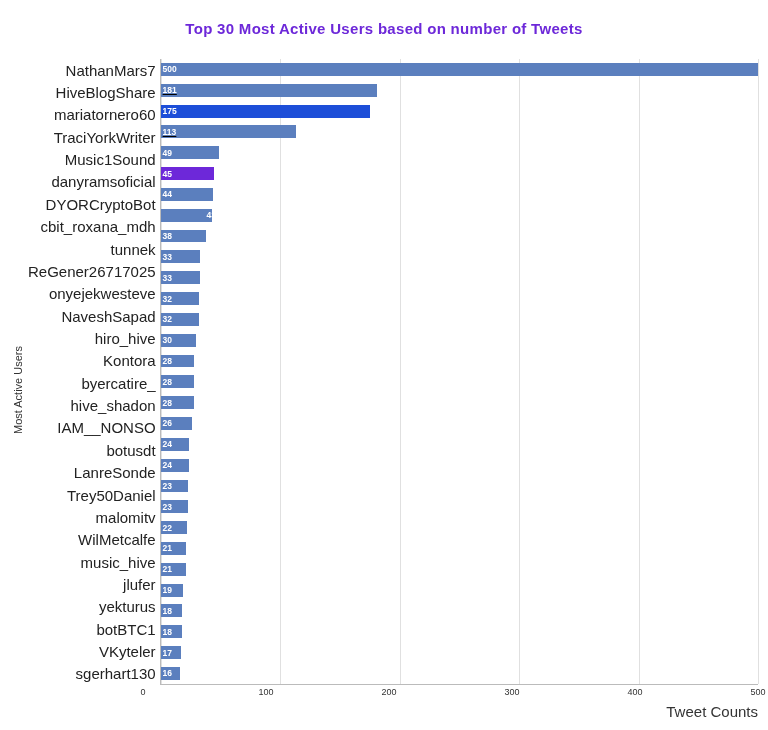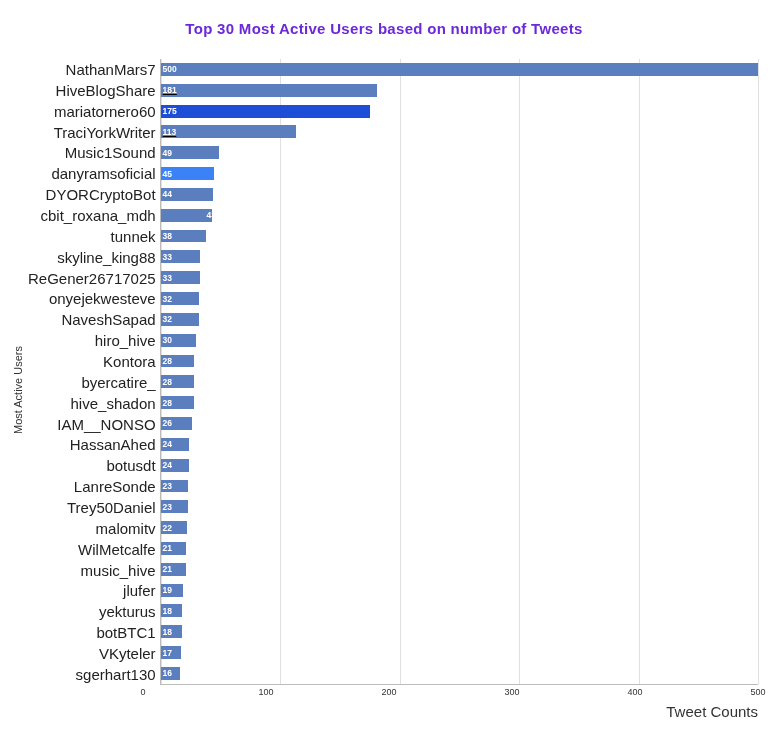--- a/index.html
+++ b/index.html
@@ -146,30 +146,28 @@
         <div class="user-labels" id="user-labels">
             <div class="user-label">NathanMars7</div>
             <div class="user-label">HiveBlogShare</div>
             <div class="user-label">mariatornero60</div>
             <div class="user-label">TraciYorkWriter</div>
             <div class="user-label">Music1Sound</div>
             <div class="user-label">danyramsoficial</div>
             <div class="user-label">DYORCryptoBot</div>
             <div class="user-label">cbit_roxana_mdh</div>
             <div class="user-label">tunnek</div>
-            <div class="user-label">skyline_king88</div>
             <div class="user-label">ReGener26717025</div>
             <div class="user-label">onyejekwesteve</div>
             <div class="user-label">NaveshSapad</div>
             <div class="user-label">hiro_hive</div>
             <div class="user-label">Kontora</div>
             <div class="user-label">byercatire_</div>
             <div class="user-label">hive_shadon</div>
             <div class="user-label">IAM__NONSO</div>
-            <div class="user-label">HassanAhed</div>
             <div class="user-label">botusdt</div>
             <div class="user-label">LanreSonde</div>
             <div class="user-label">Trey50Daniel</div>
             <div class="user-label">malomitv</div>
             <div class="user-label">WilMetcalfe</div>
             <div class="user-label">music_hive</div>
             <div class="user-label">jlufer</div>
             <div class="user-label">yekturus</div>
             <div class="user-label">botBTC1</div>
             <div class="user-label">VKyteler</div>
@@ -202,21 +200,21 @@
               <div class="bar" style="width: 22.6%; background: rgb(91, 127, 190); text-decoration: underline;">
                 <span class="bar-label">113</span>
               </div>
             </div>
             <div class="bar-row">
               <div class="bar" style="width: 9.8%; background: rgb(91, 127, 190);">
                 <span class="bar-label">49</span>
               </div>
             </div>
             <div class="bar-row">
-              <div class="bar" style="width: 9%; background: #3b82f6;">
+              <div class="bar" style="width: 9%; background: #6d28d9;">
                 <span class="bar-label">45</span>
               </div>
             </div>
             <div class="bar-row">
               <div class="bar" style="width: 8.8%; background: rgb(91, 127, 190);">
                 <span class="bar-label">44</span>
               </div>
             </div>
             <div class="bar-row">
               <div class="bar" style="width: 8.6%; background: rgb(91, 127, 190); padding-left: 44px;">

